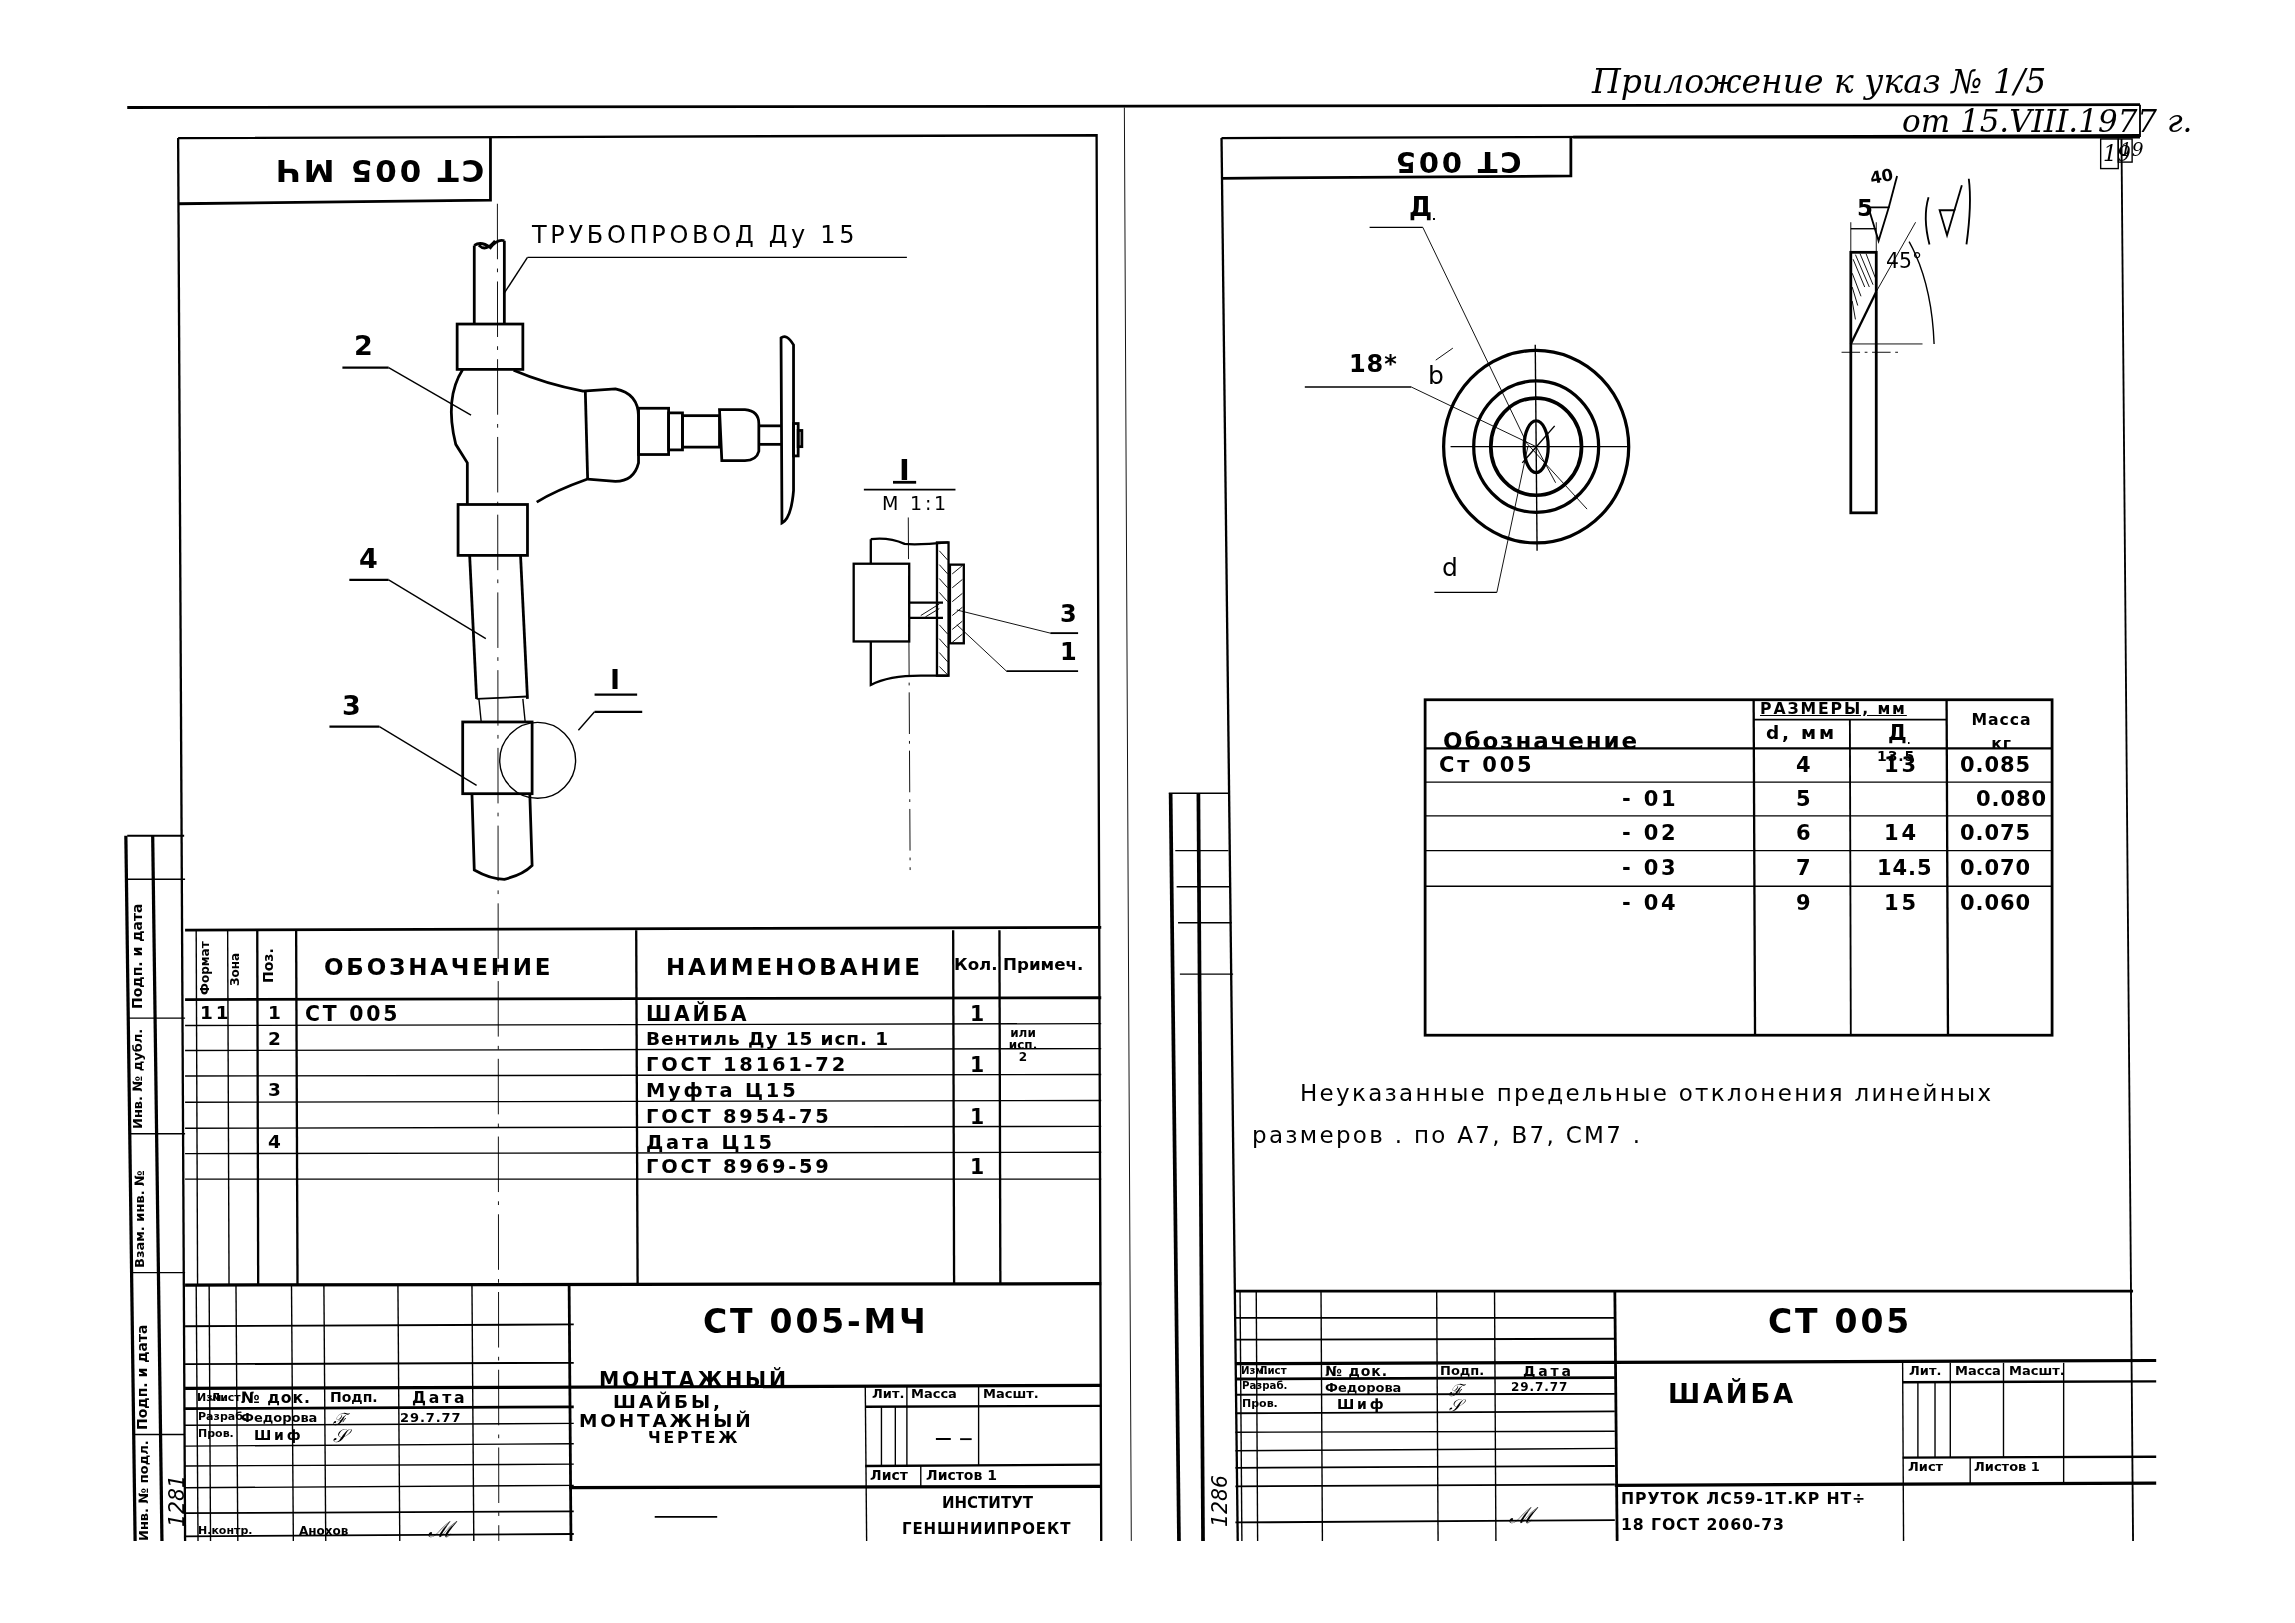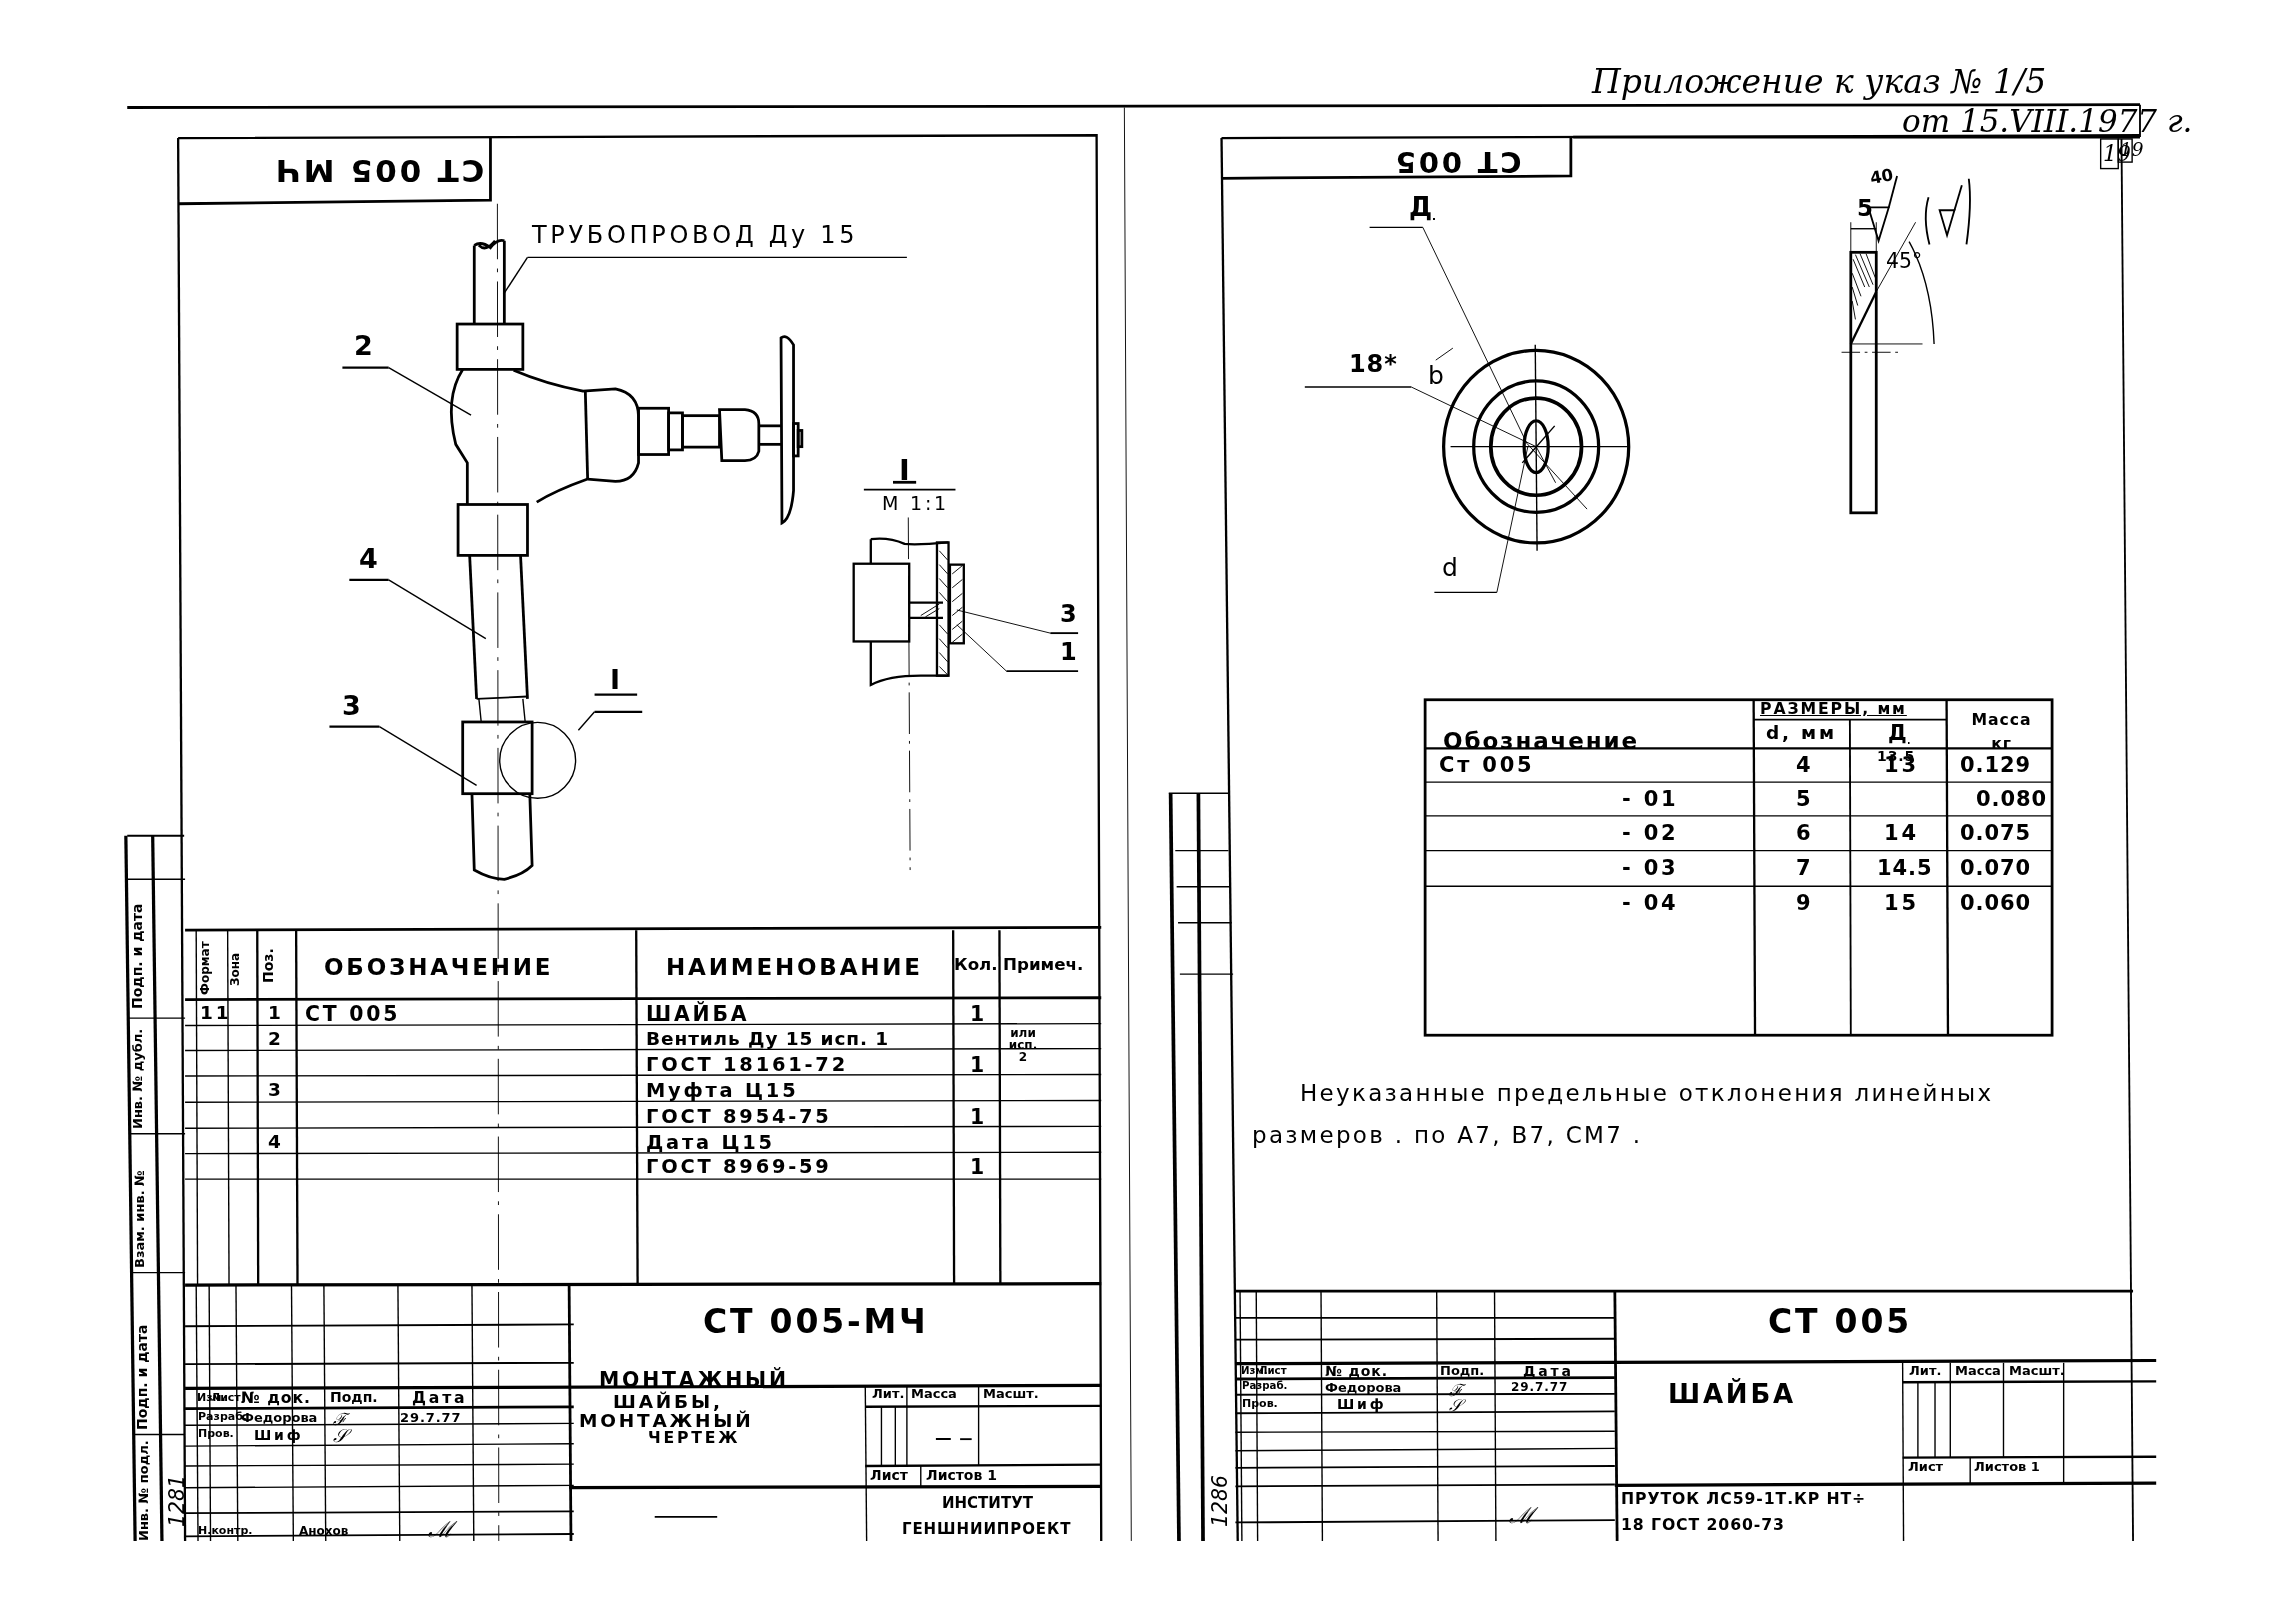--- a/index.html
+++ b/index.html
@@ -400,21 +400,21 @@
   <div class="t" style="left:1443px; top:730px; font-size:23px; letter-spacing:1.9px;">Обозначение</div>
   <div class="t" style="left:1760px; top:701px; font-size:15.7px; letter-spacing:1.9px; text-decoration:underline;">РАЗМЕРЫ, мм</div>
   <div class="t" style="left:1766px; top:724px; font-size:18.5px;">d, мм</div>
   <div class="t" style="left:1888px; top:723px; font-size:21px; text-decoration:underline;">Д</div>
   <div class="t" style="left:1962px; top:708px; font-size:15.7px; letter-spacing:0.9px; width:79px; white-space:normal; text-align:center; line-height:1.5;">Масса кг</div>
 
   <div>
     <div class="t" style="left:1439px; top:755px; font-size:21px;">Ст  005</div>
     <div class="t" style="left:1796px; top:755px; font-size:21px;">4</div>
     <div class="t" style="left:1884px; top:755px; font-size:21px;">13</div>
-    <div class="t" style="left:1960px; top:755px; font-size:21px; letter-spacing:0.9px;">0.129</div>
+    <div class="t" style="left:1960px; top:755px; font-size:21px; letter-spacing:0.9px;">0.085</div>
   </div>
   <div>
     <div class="t" style="left:1622px; top:789px; font-size:21px;">- 01</div>
     <div class="t" style="left:1796px; top:789px; font-size:21px;">5</div>
     <div class="t" style="left:1877px; top:749px; font-size:14px; letter-spacing:0.9px;text-align:right;">13.5</div>
     <div class="t" style="left:1960px; top:789px; font-size:21px; letter-spacing:0.9px;margin-left:16px;">0.080</div>
   </div>
   <div>
     <div class="t" style="left:1622px; top:823px; font-size:21px;">- 02</div>
     <div class="t" style="left:1796px; top:823px; font-size:21px;">6</div>

